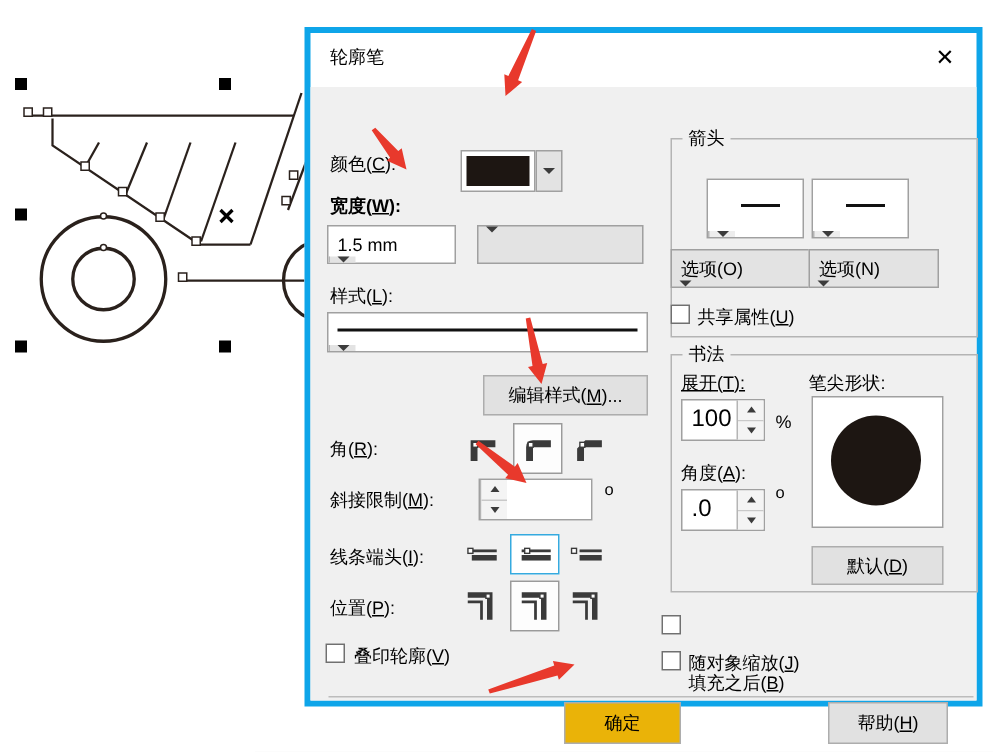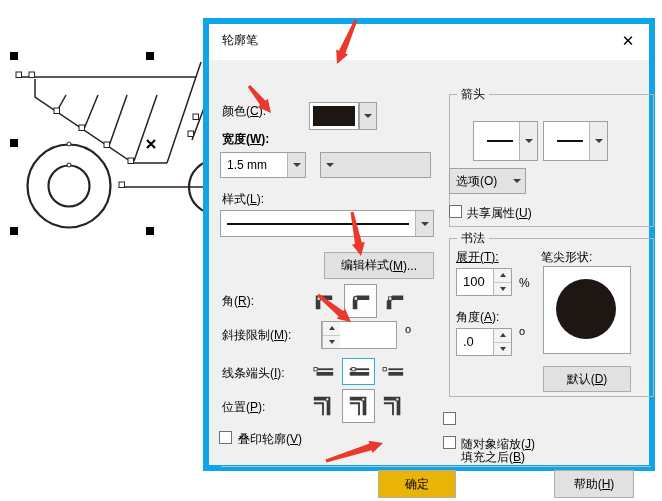--- a/index.html
+++ b/index.html
@@ -2,42 +2,42 @@
 <html><head>
 <meta charset="utf-8">
 <style>
   html,body{margin:0;padding:0;}
   body{font-family:"Liberation Sans","DejaVu Sans",sans-serif;}
   #stage{position:relative;width:662px;height:501px;background:#ffffff;overflow:hidden;}
   .abs{position:absolute;}
   svg{display:block;}
   
   #dialog{left:203px;top:18px;width:452px;height:453px;background:#ffffff;
-          border:6px solid #0ea5e9;box-sizing:border-box;z-index:2;}
+          border:4px solid #0ea5e9;box-sizing:border-box;z-index:2;}
   #dlg-title{left:13px;top:9px;font-size:12px;color:#000;}
   #dlg-close{right:10px;top:6px;width:22px;height:22px;font-size:15px;line-height:22px;
              text-align:center;color:#000;cursor:pointer;}
   #dlg-content{left:0;top:36px;right:0;bottom:0;background:#f0f0f0;}
   .lbl{font-size:12px;color:#000;white-space:nowrap;line-height:14px;}
   .lbl u{text-decoration:underline;}
   
-  .combo{box-sizing:border-box;border:1px solid #a0a0a0;background:#ffffff;display:flex;}
+  .combo{box-sizing:border-box;border:1px solid #a0a0a0;background:#ffffff;display:flex;flex-direction:column;}
   .combo .val{flex:1;font-size:12px;line-height:24px;padding-left:6px;white-space:nowrap;overflow:hidden;}
   .combo .dd{width:17px;background:#e3e3e3;border-left:1px solid #b5b5b5;display:flex;
              align-items:center;justify-content:center;}
   .combo.gray{background:#e3e3e3;}
   .combo.gray .dd{border-left:none;background:transparent;}
   .tri-dn{width:0;height:0;border-left:4px solid transparent;border-right:4px solid transparent;
           border-top:4px solid #3c3c3c;}
   .tri-up-s{width:0;height:0;border-left:3px solid transparent;border-right:3px solid transparent;
           border-bottom:4px solid #3c3c3c;}
   .tri-dn-s{width:0;height:0;border-left:3px solid transparent;border-right:3px solid transparent;
           border-top:4px solid #3c3c3c;}
   .spinbox{box-sizing:border-box;border:1px solid #a0a0a0;background:#fff;display:flex;}
-  .spinbox .val{flex:1;font-size:13px;line-height:26px;padding-left:6px;}
+  .spinbox .val{flex:1;font-size:16px;line-height:26px;padding-left:6px;}
   .spincol{width:17px;border-left:1px solid #b5b5b5;display:flex;flex-direction:column;}
   .spincol>div{flex:1;background:#f4f4f4;display:flex;align-items:center;justify-content:center;}
   .spincol>div:first-child{border-bottom:1px solid #c9c9c9;}
   .btn{box-sizing:border-box;border:1px solid #adadad;background:#e1e1e1;font-size:12px;
        display:flex;align-items:center;justify-content:center;color:#000;white-space:nowrap;}
   .cbox{box-sizing:border-box;width:13px;height:13px;border:1px solid #707070;background:#fff;}
   .group{box-sizing:border-box;border:1px solid #b4b4b4;}
   .gtitle{font-size:12px;background:#f0f0f0;padding:0 4px;line-height:14px;white-space:nowrap;}
   .deg{font-size:11px;color:#000;}
   .flatIcon{display:flex;align-items:center;justify-content:center;}
@@ -214,22 +214,28 @@
           </div>
     </div>
     <div class="abs combo" style="left:334px;top:61px;width:65px;height:40px;">
       <div class="val flatIcon">
             <div class="linePrev" style="width:26px;"></div>
           </div>
       <div class="dd" style="background:#ededed;">
             <span class="tri-dn"></span>
           </div>
     </div>
-    <div class="abs combo gray" style="left:240px;top:108px;width:77px;height:26px;">
+    <div class="abs combo gray" style="left:240px;top:108px;width:102px;height:26px;">
       <div class="val">选项(O)</div>
+      <div class="dd">
+            <span class="tri-dn"></span>
+          </div>
+    </div>
+    <div class="abs combo gray" style="left:332px;top:108px;width:87px;height:26px;">
+      <div class="val">选项(N)</div>
       <div class="dd">
             <span class="tri-dn"></span>
           </div>
     </div>
     <div class="abs cbox" style="left:240px;top:145px;"></div>
     <div class="abs lbl" style="left:258px;top:146px;">共享属性(<u>U</u>)</div>
 
     <div class="abs group" style="left:240px;top:178px;width:205px;height:159px;"></div>
     <div class="abs gtitle" style="left:248px;top:171px;">书法</div>
     <div class="abs lbl" style="left:247px;top:190px;text-decoration:underline;">展开(<u>T</u>):</div>

